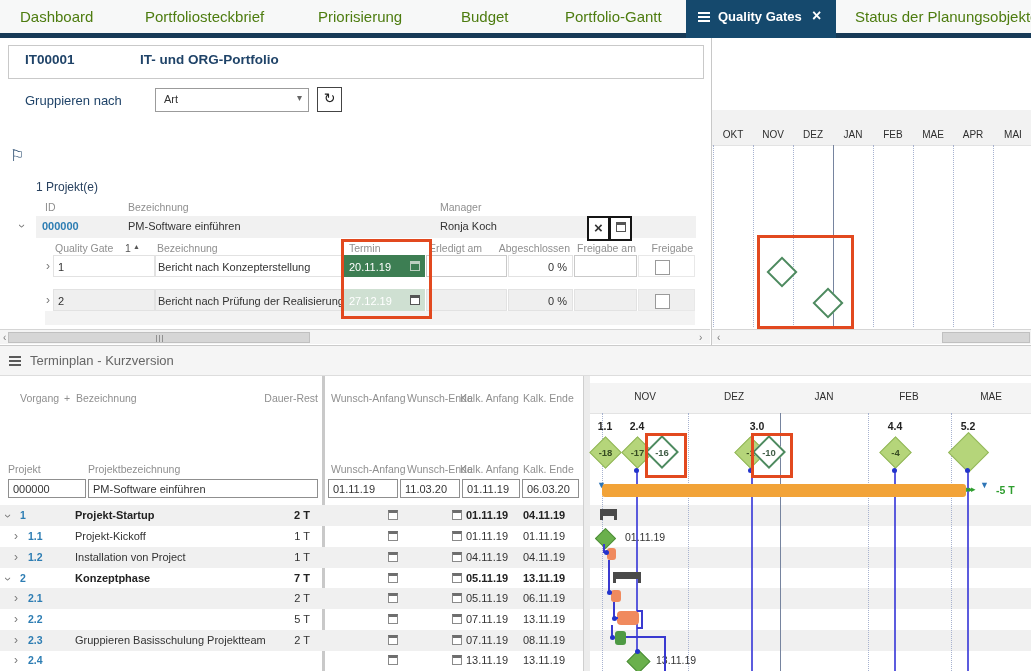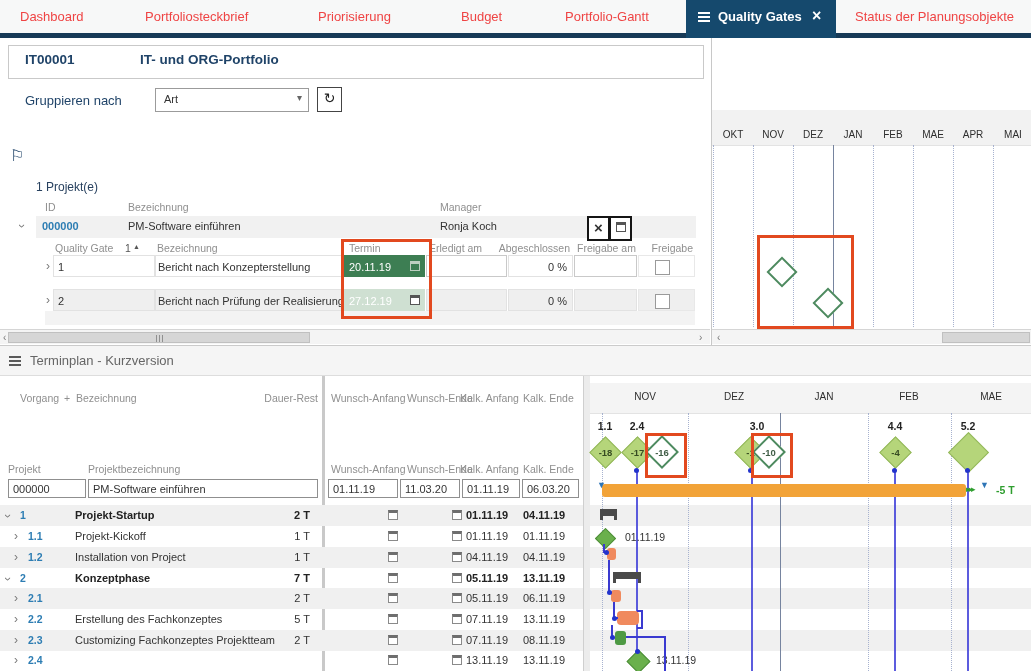--- a/index.html
+++ b/index.html
@@ -2,21 +2,21 @@
 <html><head>
 <meta charset="utf-8">
 <style>
   html,body{margin:0;padding:0;background:#fff}
   .screen{position:relative;width:1031px;height:671px;overflow:hidden;
     font-family:"Liberation Sans",sans-serif;background:#fff;font-size:11px;color:#333}
   .abs{position:absolute}
   
   .nav{left:0;top:0;width:1031px;height:38px;background:#f7f8f8;border-bottom:0}
   .nav-underline{left:0;top:33px;width:1031px;height:5px;background:#173a57}
-  .tab{top:0;height:33px;line-height:33px;font-size:13px;color:#ef4444;white-space:nowrap;cursor:default}
+  .tab{top:0;height:33px;line-height:33px;font-size:15px;color:#4d7c0f;white-space:nowrap;cursor:default}
   .tab-active{left:686px;top:0;width:150px;height:38px;background:#15496d;z-index:3}
   .tab-active .lbl{position:absolute;left:32px;top:0;height:33px;line-height:33px;color:#fff;font-weight:bold;font-size:13px;white-space:nowrap}
   .tab-active .x{position:absolute;left:126px;top:0;height:33px;line-height:31px;color:#fff;font-weight:bold;font-size:16px}
   .burger{position:absolute;width:12px;height:2px;background:#fff}
   .burger:before,.burger:after{content:"";position:absolute;left:0;width:12px;height:2px;background:inherit}
   .burger:before{top:4px}.burger:after{top:8px}
   .burger.gray{background:#5a5a5a}
   
   .vdiv{left:711px;top:38px;width:1px;height:307px;background:#c8c8c8}
   .navy{color:#1f4368}
@@ -277,31 +277,30 @@
     <span class="nr" style="left:28px">2.1</span>
     <span class="du">2 T</span>
     <span class="cal abs" style="left:388px;top:5px"></span>
     <span class="cal abs" style="left:452px;top:5px"></span>
     <span class="dt" style="left:466px">05.11.19</span>
     <span class="dt" style="left:523px">06.11.19</span>
   </div>
   <div class="trow" style="top:609px">
     <span class="chev abs" style="left:14px;top:5px">›</span>
     <span class="nr" style="left:28px">2.2</span>
-    <span class="nm">Erstellung des Fachkonzeptes</span>
     <span class="du">5 T</span>
     <span class="cal abs" style="left:388px;top:5px"></span>
     <span class="cal abs" style="left:452px;top:5px"></span>
     <span class="dt" style="left:466px">07.11.19</span>
     <span class="dt" style="left:523px">13.11.19</span>
   </div>
   <div class="trow g" style="top:630px">
     <span class="chev abs" style="left:14px;top:5px">›</span>
     <span class="nr" style="left:28px">2.3</span>
-    <span class="nm">Customizing Fachkonzeptes Projektteam</span>
+    <span class="nm">Gruppieren Basisschulung Projektteam</span>
     <span class="du">2 T</span>
     <span class="cal abs" style="left:388px;top:5px"></span>
     <span class="cal abs" style="left:452px;top:5px"></span>
     <span class="dt" style="left:466px">07.11.19</span>
     <span class="dt" style="left:523px">08.11.19</span>
   </div>
   <div class="trow" style="top:650px">
     <span class="chev abs" style="left:14px;top:5px">›</span>
     <span class="nr" style="left:28px">2.4</span>
     <span class="cal abs" style="left:388px;top:5px"></span>

